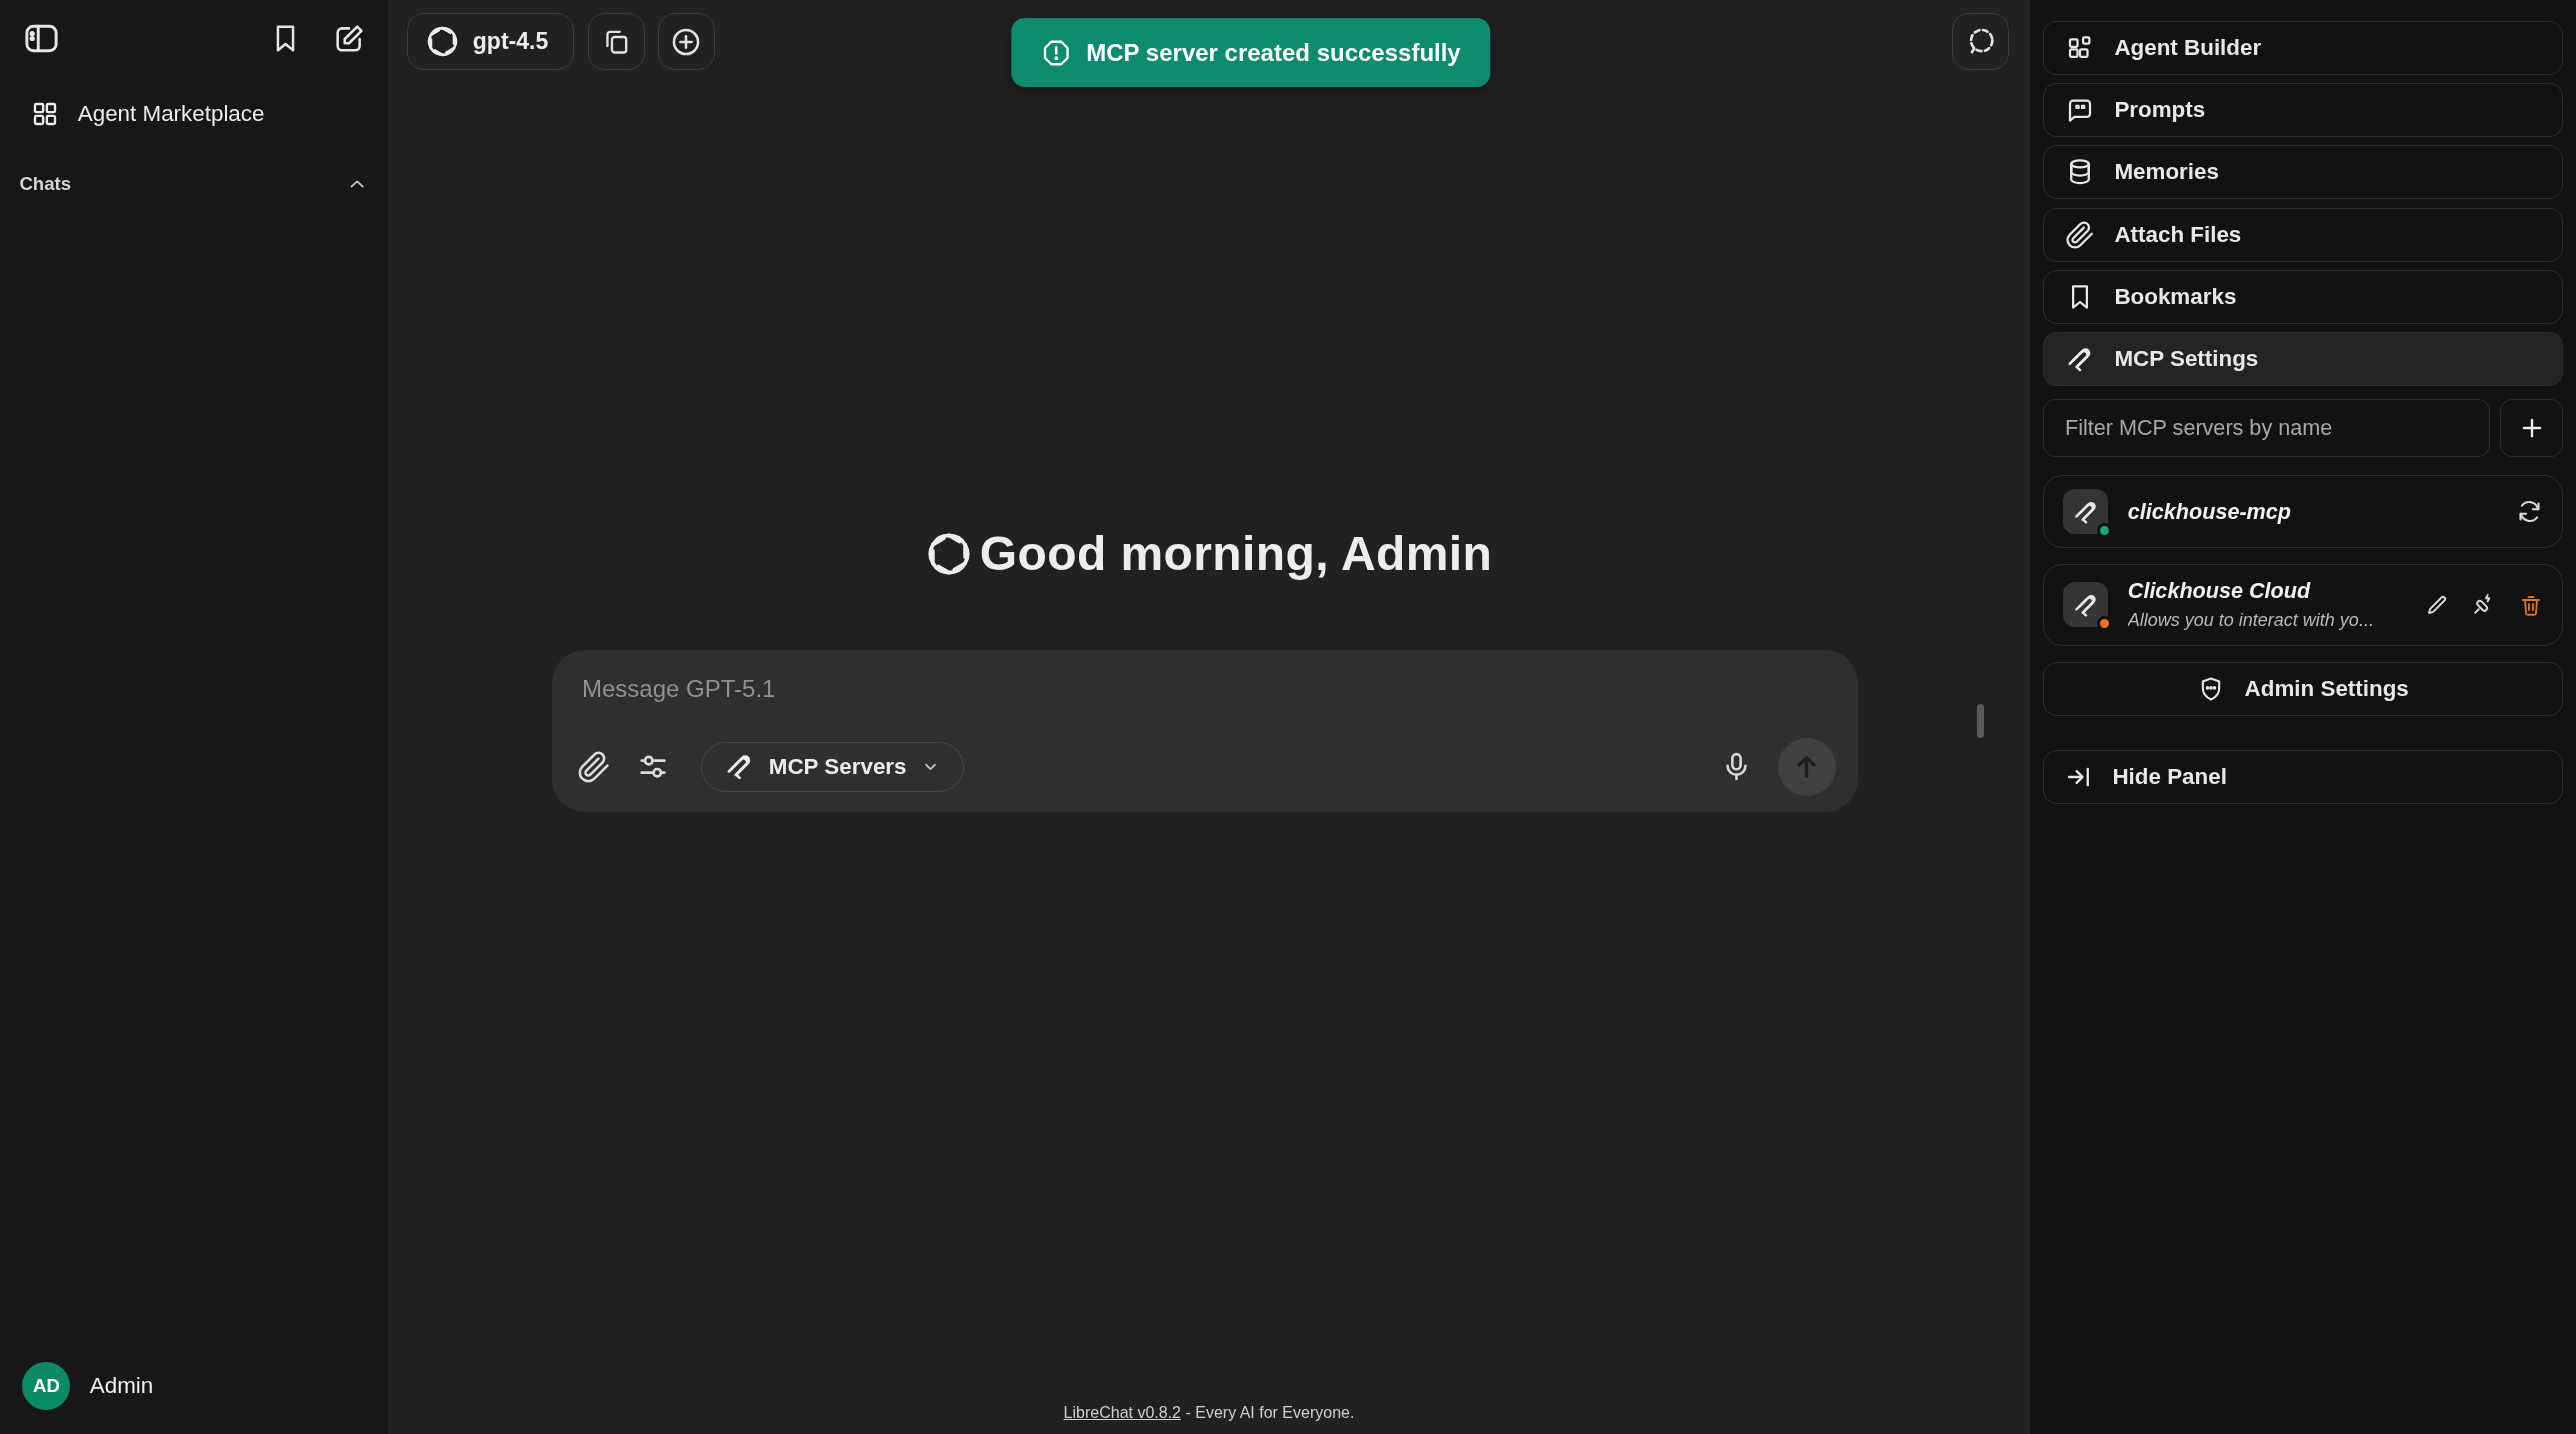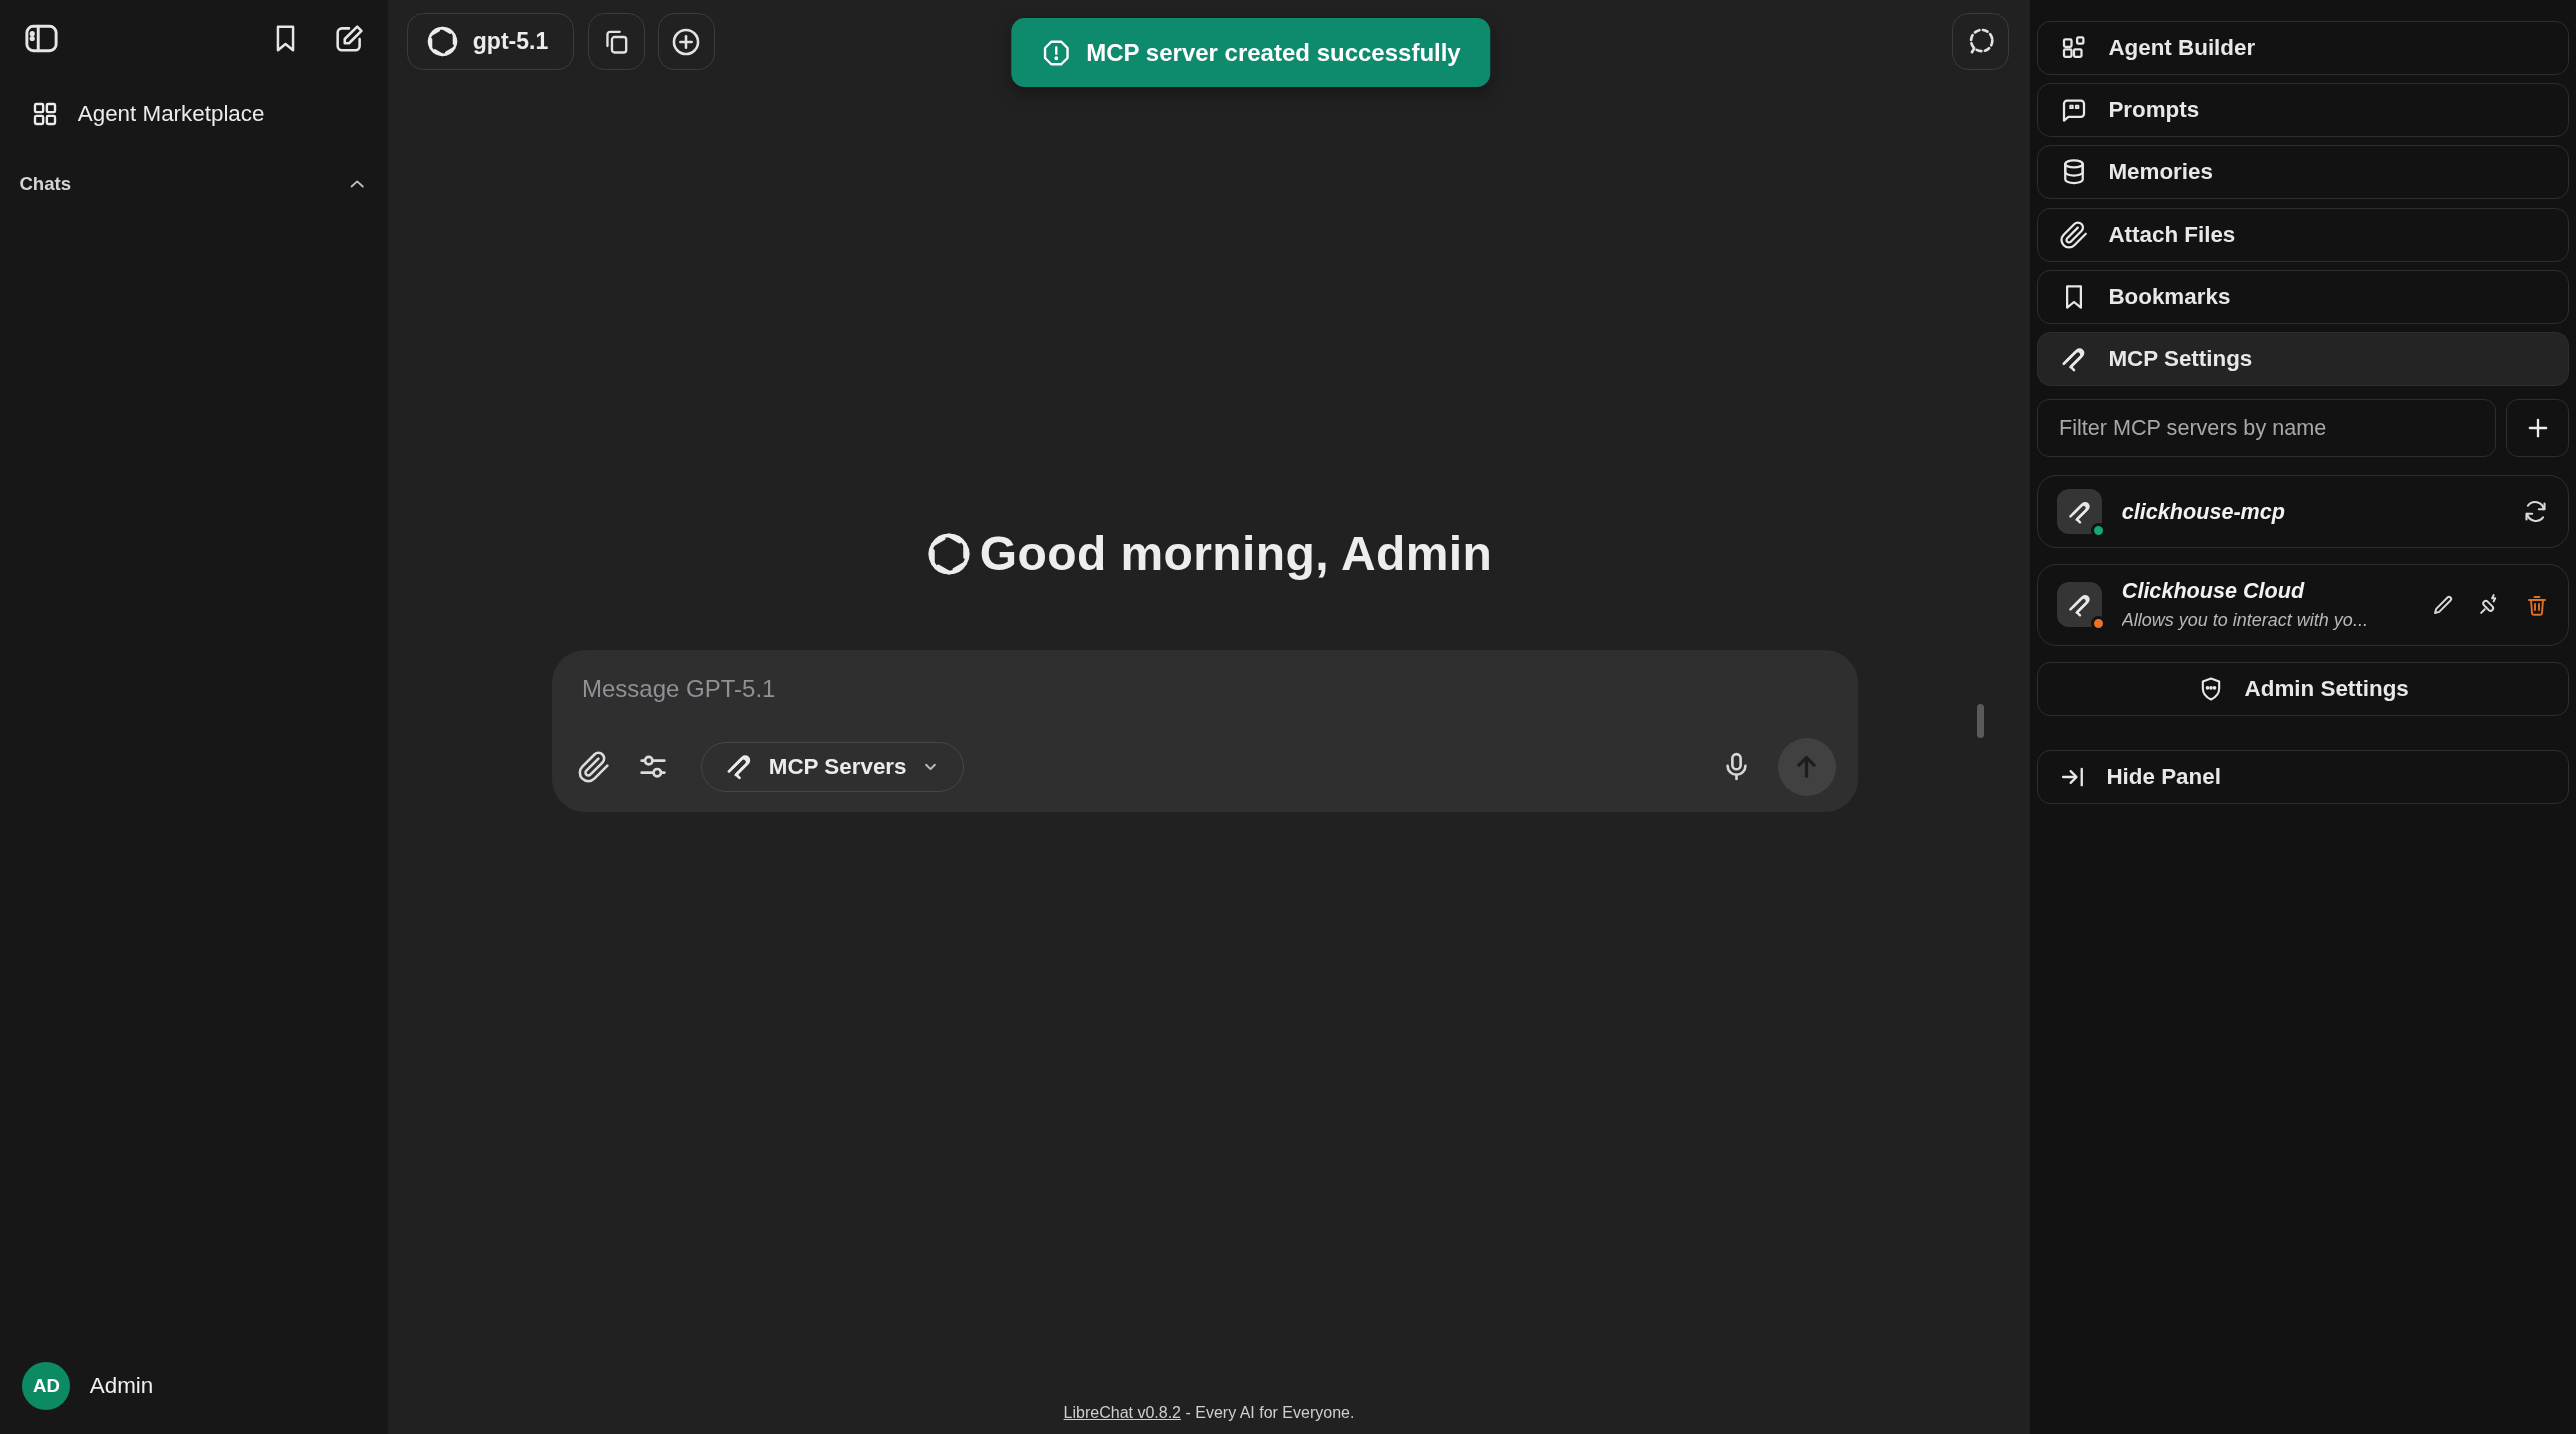--- a/index.html
+++ b/index.html
@@ -37,21 +37,21 @@
   .composer-left { display:flex; align-items:center; gap:25px; }
   .mcp-pill { display:flex; align-items:center; gap:13.4px; height:50px; padding:0 22.4px; border:1.5px solid #474747; border-radius:34px; background:transparent; color:#ececec; font-size:22.4px; font-weight:700; cursor:pointer; margin-left:6px; }
   .composer-right { margin-left:auto; display:flex; align-items:center; gap:25px; }
   .send-btn { width:58px; height:58px; border-radius:50%; background:#414141; border:none; display:flex; align-items:center; justify-content:center; cursor:pointer; color:#1d1d1d; }
   .scroll-thumb { position:absolute; top:704px; right:46px; width:7.5px; height:34px; border-radius:3.7px; background:#5a5a5a; }
 
   .footer { position:absolute; bottom:12px; left:0; right:0; text-align:center; font-size:16px; color:#cfcfcf; }
   .footer a { color:#cfcfcf; text-decoration:underline; cursor:pointer; }
 
   
-  #rpanel { left:2030px; width:546px; background:#121212; color:#e6e6e6; padding:21px 7px; display:flex; flex-direction:column; }
+  #rpanel { left:2030px; width:546px; background:#121212; color:#e6e6e6; padding:21px 13px; display:flex; flex-direction:column; }
   .rp-btn { display:flex; align-items:center; gap:19.4px; height:54px; padding:0 21px; border:1.5px solid #2e2e2e; border-radius:13.4px; background:transparent; color:#e8e8e8; font-size:22.4px; font-weight:700; cursor:pointer; margin-bottom:8.2px; text-align:left; }
   .rp-btn.selected { background:#242424; }
   .filter-row { display:flex; gap:10.4px; margin-top:4.5px; }
   .filter-input { flex:1; height:58px; border:1.5px solid #2e2e2e; border-radius:12px; background:transparent; padding:0 21px; font-size:21.6px; color:#d6d6d6; outline:none; font-family:"Liberation Sans", sans-serif; }
   .filter-input::placeholder { color:#a8a8a8; }
   .add-btn { width:63px; height:58px; border:1.5px solid #2e2e2e; border-radius:12px; background:transparent; color:#ededed; display:flex; align-items:center; justify-content:center; cursor:pointer; }
   .server-card { display:flex; align-items:center; border:1.5px solid #2e2e2e; border-radius:19.4px; padding:13.4px 19.4px; margin-top:18px; cursor:pointer; }
   .server-tile { position:relative; width:45px; height:45px; border-radius:12px; background:#353535; display:flex; align-items:center; justify-content:center; color:#e8e8e8; flex:none; }
   .status-dot { position:absolute; right:-3.7px; bottom:-3.7px; width:15px; height:15px; border-radius:50%; border:3px solid #121212; }
   .server-info { margin-left:19.4px; flex:1; min-width:0;font-style:italic; }
@@ -146,21 +146,21 @@
 </div>
 
 <div id="main" class="col">
   <div class="topbar">
     <button class="model-pill">
       <span>
         <svg width="33" height="33" viewBox="-13 -13 26 26">
             <use href="#openai-mark"></use>
           </svg>
       </span>
-      <span>gpt-5.1</span>
+      <span>gpt-4.5</span>
     </button>
     <button class="sq-btn">
       <span>
         <svg width="31" height="31" viewBox="0 0 24 24" fill="none" stroke="currentColor" stroke-width="1.8" stroke-linecap="round" stroke-linejoin="round">
           <rect x="8.5" y="8.5" width="11" height="12" rx="2"></rect>
           <path d="M5 15.5 V6.5 a2 2 0 0 1 2 -2 h7.5"></path>
         </svg>
       </span>
     </button>
     <button class="sq-btn">

